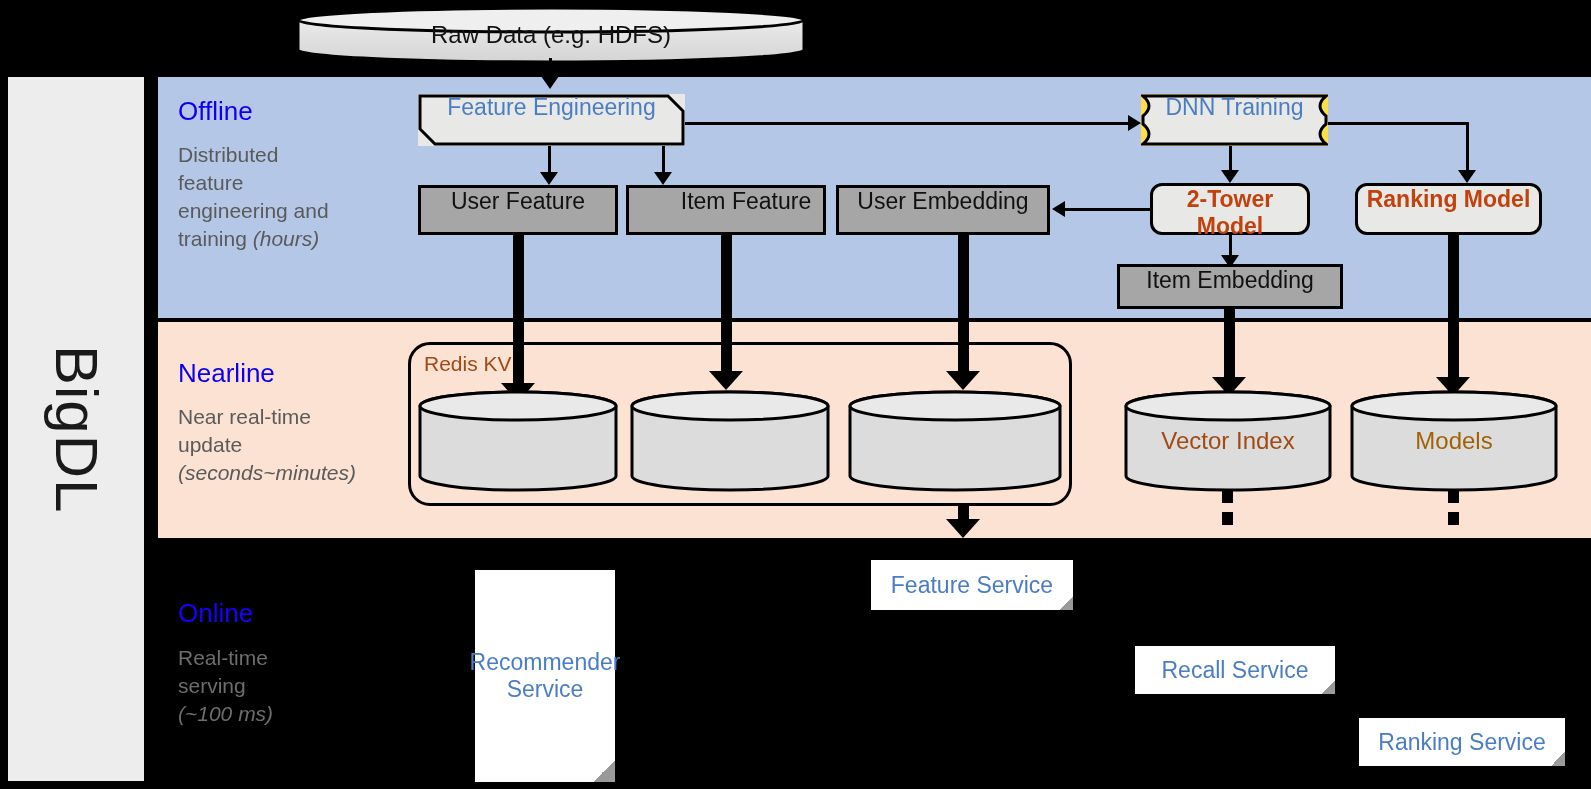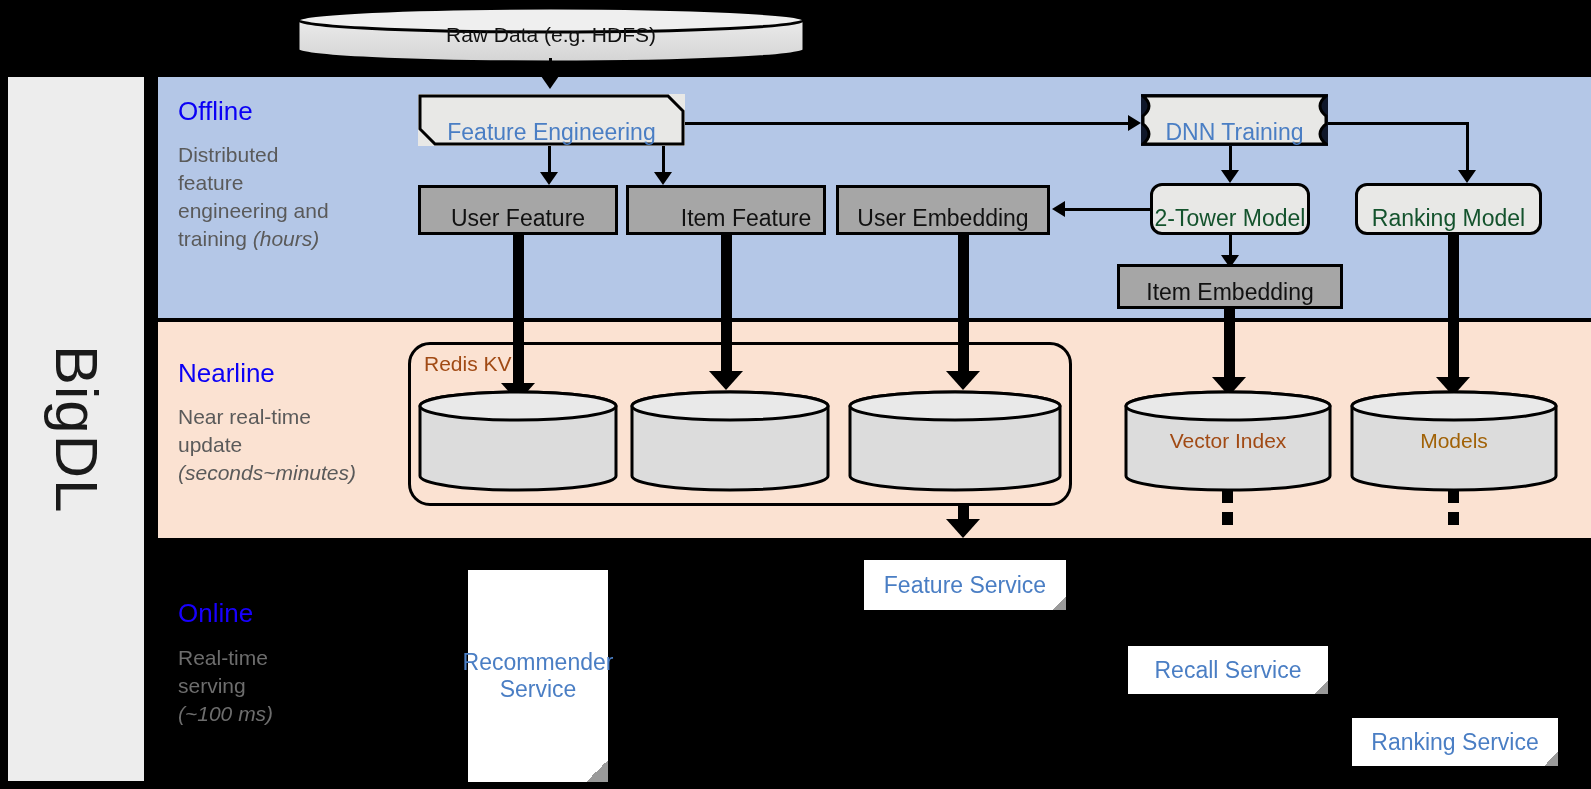--- a/index.html
+++ b/index.html
@@ -20,40 +20,40 @@
     letter-spacing:1px;font-family:"Liberation Sans",sans-serif;}
 
   
   .band-title{position:absolute;font-size:26px;color:#0b00f5;white-space:nowrap;}
   .band-sub{position:absolute;font-size:21px;color:#5a5a5a;line-height:1.33;width:210px;}
   .band-sub em{font-style:italic;}
   #online .band-title{color:#1800ff;}
   #online .band-sub{color:#6d6d6d;}
 
   
-  .node{position:absolute;box-sizing:border-box;display:flex;align-items:flex-end;
+  .node{position:absolute;box-sizing:border-box;display:flex;align-items:flex-start;
         justify-content:center;text-align:center;}
 
   
   .gray-box{background:#a6a6a6;border:3px solid #000;color:#111;font-size:23px;}
 
   
   .proc-round{background:#e8e8e6;border:3px solid #000;border-radius:12px;font-size:23px;}
-  .proc-green-text{color:#14532d;}
+  .proc-green-text{color:#c2410c;font-weight:bold;}
 
   
   .chamfer{background:#e8e8e6;font-size:23px;color:#4a7ec4;}
 
   
-  .notch{background:#0f172a;font-size:23px;color:#4a7ec4;}
+  .notch{background:#fde047;font-size:23px;color:#4a7ec4;}
 
   
   .cyl{position:absolute;}
   .cyl .cyl-label{position:absolute;left:0;right:0;top:50%;transform:translateY(-50%);
-      text-align:center;font-size:21px;pointer-events:none;}
+      text-align:center;font-size:24px;pointer-events:none;}
 
   
   .ln{position:absolute;background:#000;}
   .ln-h{height:3px;}
   .ln-v{width:3px;}
   .fat-v{position:absolute;width:11px;background:#000;}
   .arrow-dn{position:absolute;width:0;height:0;border-left:9px solid transparent;
       border-right:9px solid transparent;border-top:13px solid #000;}
   .arrow-dn-fat{position:absolute;width:0;height:0;border-left:17px solid transparent;
       border-right:17px solid transparent;border-top:19px solid #000;}
@@ -64,21 +64,21 @@
   .stub{position:absolute;width:11px;height:13px;background:#000;}
 
   
   #redis-box{position:absolute;left:408px;top:342px;width:664px;height:164px;
      border:3px solid #000;border-radius:22px;box-sizing:border-box;background:transparent;}
   #redis-label{position:absolute;left:424px;top:352px;font-size:21px;color:#a14a14;}
 
   
   .doc{position:absolute;background:#fff;color:#4a7ec4;font-size:23px;
        display:flex;align-items:center;justify-content:center;text-align:center;
-       box-sizing:border-box;}
+       box-sizing:border-box;margin-left:7px;}
   .doc .fold{position:absolute;right:0;bottom:0;width:22px;height:22px;
        background:linear-gradient(to left top,#9a9a9a 0 50%,transparent 50% 100%);}
 </style>
 </head>
 <body>
 
 <div id="stage">
 
   <div class="band" id="band-offline"></div>
   <div class="band" id="band-nearline"></div>

